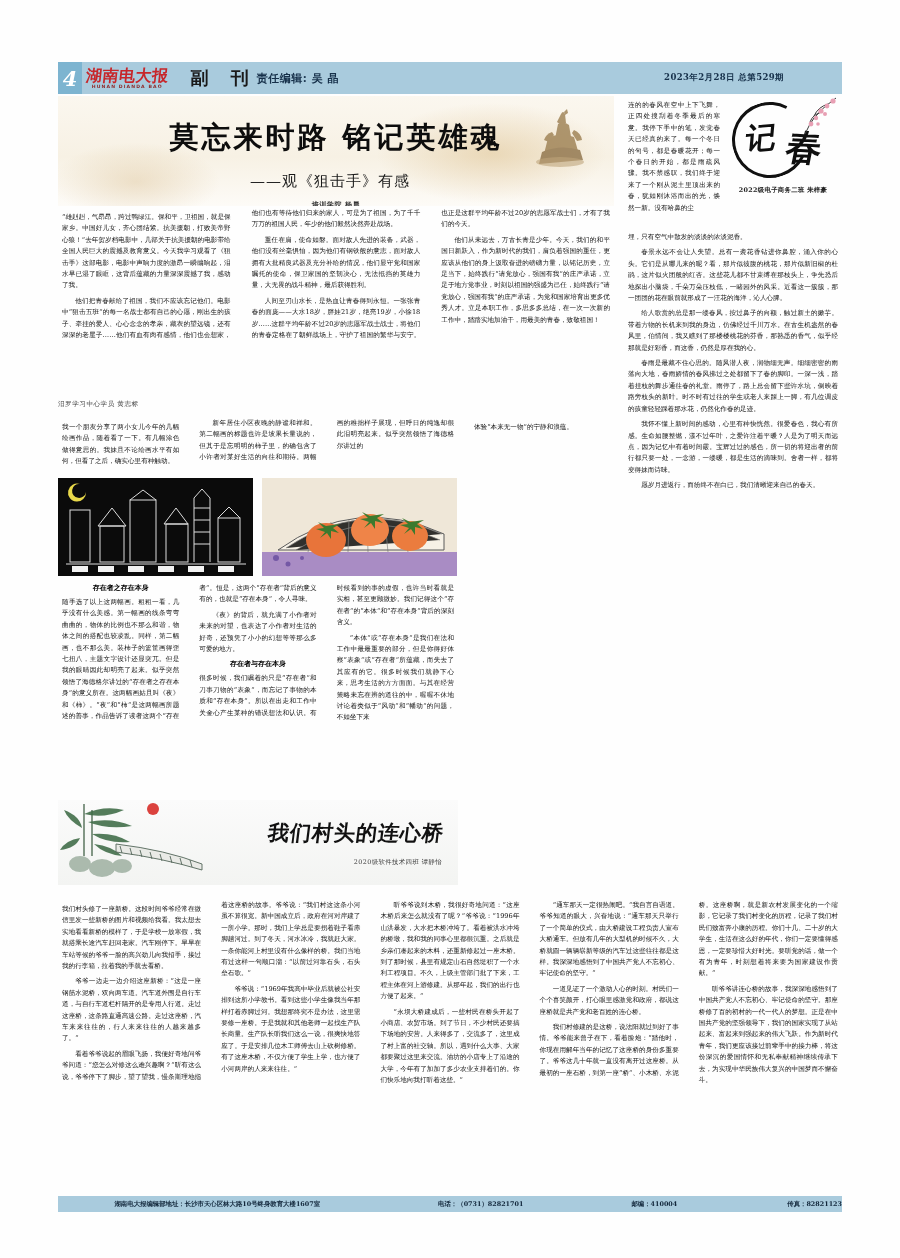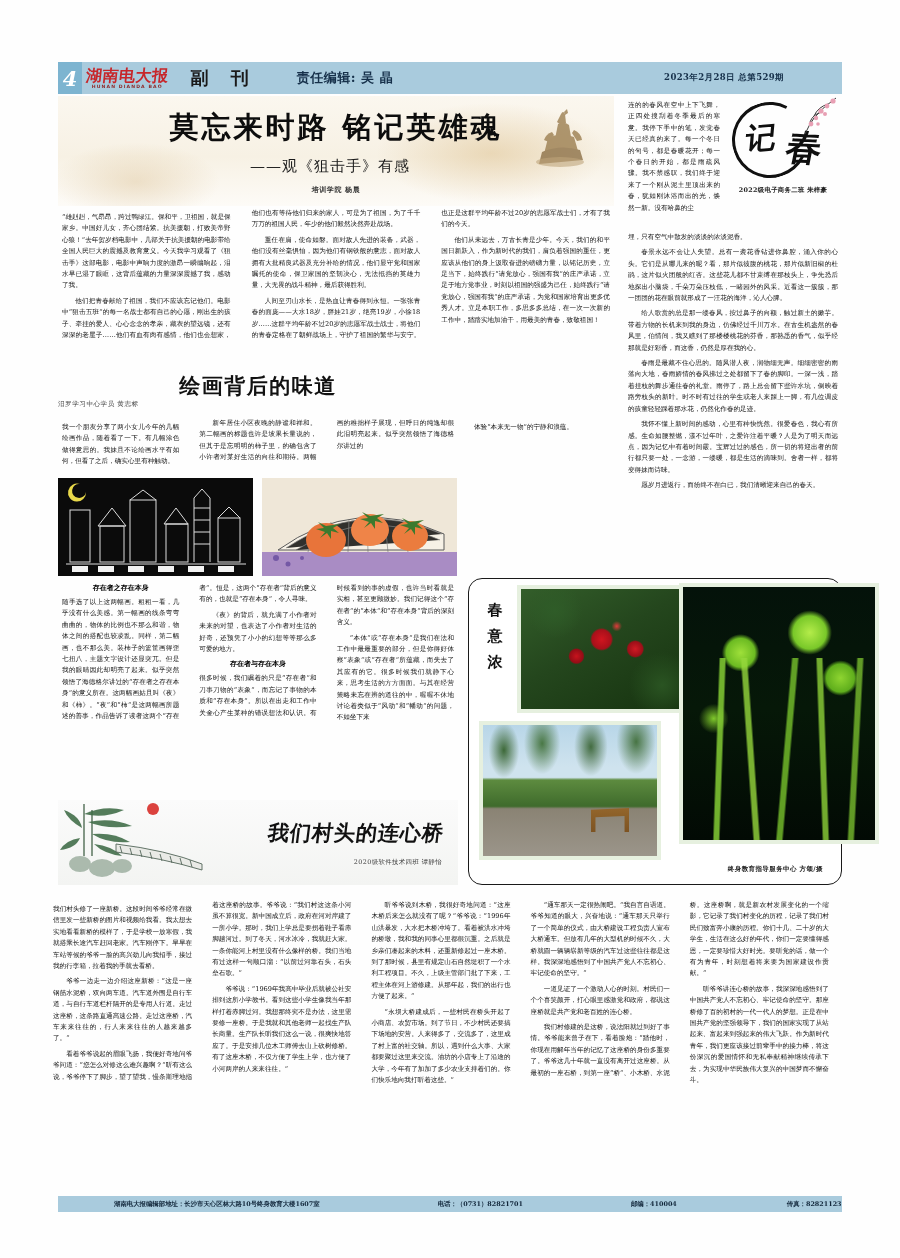--- a/index.html
+++ b/index.html
@@ -36,39 +36,39 @@
   }
   .paper-logo .en{
     color:#8e2b2b;font-size:4.6px;letter-spacing:1.1px;font-weight:bold;
     line-height:6px;text-align:center;
   }
   .sec-name{
     margin-left:22px;font-size:18px;font-weight:bold;letter-spacing:8px;
     color:#1a1a1a;font-family:"DejaVu Serif","Liberation Serif",serif;
   }
   .editor{
-    margin-left:40px;font-size:13px;color:#16304a;letter-spacing:.5px;
+    font-size:11px;color:#16304a;letter-spacing:.5px;
     font-family:"DejaVu Serif","Liberation Serif",serif;font-weight:bold;
   }
   .issue{
     margin-left:auto;margin-right:58px;font-size:8.5px;color:#16304a;
     font-family:"DejaVu Serif","Liberation Serif",serif;font-weight:bold;letter-spacing:.4px;
   }
 
   
   .hero{
     position:absolute;left:58px;top:96px;width:556px;height:110px;
     background:
       radial-gradient(ellipse 160px 70px at 78% 52%, rgba(214,178,116,.40) 0%, rgba(214,178,116,0) 72%),
       radial-gradient(ellipse 120px 56px at 14% 78%, rgba(206,170,110,.30) 0%, rgba(206,170,110,0) 70%),
       linear-gradient(180deg,#fbf7ef 0%,#f7f1e4 55%,#fdfbf7 100%);
     overflow:hidden;
   }
   .hero h1{
-    margin:4px;padding-top:8px;text-align:center;
+    margin:14px;padding-top:8px;text-align:center;
     font-size:29px;font-weight:bold;letter-spacing:3px;color:#0d0d0d;
     font-family:"DejaVu Serif","Liberation Serif",serif;
   }
   .hero h2{
     margin:9px 12px 0 0;text-align:center;
     font-size:15px;font-weight:normal;letter-spacing:1px;color:#1a1a1a;
     font-family:"DejaVu Serif","Liberation Serif",serif;
   }
   .hero .byline{
     margin-top:9px;text-align:center;font-size:7px;color:#333;font-weight:bold;letter-spacing:.6px;
@@ -231,30 +231,31 @@
   .rc-seal-by{
     position:absolute;left:724px;top:186px;width:118px;text-align:center;
     font-size:6.4px;color:#222;font-weight:bold;letter-spacing:.3px;
   }
   .rc-body{
     position:absolute;left:624px;top:228px;width:218px;height:348px;
   }
 
   
   .bottom{
-    position:absolute;left:49px;top:900px;width:784px;height:278px;
+    position:absolute;left:58px;top:900px;width:784px;height:278px;
     column-count:5;column-gap:12px;
   }
 
   
   .footer{
     position:absolute;left:58px;top:1196px;width:784px;height:16px;
     background:#a9cbdd;display:flex;align-items:center;
     font-size:6.4px;color:#12273b;font-weight:bold;
     font-family:"DejaVu Serif","Liberation Serif",serif;
+    justify-content:flex-end;
   }
   .footer span{display:block;}
   .f-addr{margin-left:56px;}
   .f-tel{margin-left:118px;}
   .f-zip{margin-left:108px;}
   .f-fax{margin-left:110px;}
 </style>
 </head>
 <body>
 
@@ -292,21 +293,20 @@
   </div>
 
   <div class="hero-body">
     <p class="cjk">“雄赳赳，气昂昂，跨过鸭绿江。保和平，卫祖国，就是保家乡。中国好儿女，齐心团结紧。抗美援朝，打败美帝野心狼！”去年贺岁档电影中，几部关于抗美援朝的电影带给全国人民巨大的震撼及教育意义。今天我学习观看了《狙击手》这部电影，电影中声响力度的激昂一瞬编响起，泪水早已湿了眼眶，这背后蕴藏的力量深深震撼了我，感动了我。</p>
     <p class="cjk">他们把青春献给了祖国，我们不应该忘记他们。电影中“狙击五班”的每一名战士都有自己的心愿，刚出生的孩子、牵挂的爱人、心心念念的孝亲，藏衣的望远镜，还有深深的老屋子……他们有血有肉有感情，他们也会想家，他们也有等待他们归来的家人，可是为了祖国，为了千千万万的祖国人民，年少的他们毅然决然奔赴战场。</p>
     <p class="cjk">重任在肩，使命如磐。面对敌人先进的装备，武器，他们没有丝毫惧怕，因为他们有钢铁般的意志，面对敌人拥有大批精良武器及充分补给的情况，他们显守党和国家嘱托的使命，保卫家国的坚韧决心，无法抵挡的英雄力量，大无畏的战斗精神，最后获得胜利。</p>
     <p class="cjk">人间至刃山水长，是热血让青春得到永恒。一张张青春的面庞——大水18岁，胖娃21岁，绝亮19岁，小徐18岁……这群平均年龄不过20岁的志愿军战士战士，将他们的青春定格在了朝鲜战场上，守护了祖国的繁华与安宁。也正是这群平均年龄不过20岁的志愿军战士们，才有了我们的今天。</p>
     <p class="cjk">他们从未远去，万古长青是少年。今天，我们的和平国日新跃入，作为新时代的我们，肩负着强国的重任，更应该从他们的身上汲取奋进的磅礴力量，以铭记历史，立足当下，始终践行“请党放心，强国有我”的庄严承诺，立足于地方党事业，时刻以祖国的强盛为己任，始终践行“请党放心，强国有我”的庄严承诺，为党和国家培育出更多优秀人才。立足本职工作，多思多多总结，在一次一次新的工作中，踏踏实地加油干，用最美的青春，致敬祖国！</p>
   </div>
 
-  <div class="art2-title">绘画背后的味道</div>
   <div class="art2-by serif">汨罗学习中心学员  黄志标</div>
   <div class="art2-body">
     <p class="cjk">我一个朋友分享了两小女儿今年的几幅绘画作品，随着看了一下。有几幅涂色做得意思的。我妹且不论绘画水平有如何，但看了之后，确实心里有种触动。</p>
     <p class="cjk">新年居住小区夜晚的静谧和祥和。第二幅画的标题也许是坡果长量说的，但其于是忘明明的柿子里，的确包含了小许者对某好生活的向往和期待。两幅画的稚拙样子展现，但呼日的纯逸却很此泪明亮起来。似乎突然领悟了海德格尔讲过的</p>
   </div>
   <div class="art2-note">
     <p class="cjk">体验“本来无一物”的宁静和浪蕴。</p>
   </div>
 
   <div class="draw-row">
@@ -396,41 +396,20 @@
       <g stroke="#4a5e50" stroke-width=".9" fill="#e9eae6" opacity=".95">
         <path d="M58 44 q50 6 86 20 l0 6 q-40 -12 -86 -18 z"></path>
         <path d="M62 46 l2 7 M72 48 l2 7 M82 50 l2 7 M92 52 l2 7 M102 54 l2 7 M112 56 l2 7 M122 58 l2 7 M132 60 l2 7"></path>
       </g>
       <circle cx="95" cy="9" r="6" fill="#d8322e" opacity=".92"></circle>
     </svg>
     <div class="bridge-title">我们村头的连心桥</div>
     <div class="bridge-by serif">2020级软件技术四班  谭静怡</div>
   </div>
 
-  <div class="collage">
-    <div class="collage-label">春意浓</div>
-
-    <div class="ph ph1">
-      <div class="inner">
-          <div class="p-flower"></div>
-        </div>
-    </div>
-    <div class="ph ph2">
-      <div class="inner">
-          <div class="p-bench"></div>
-        </div>
-    </div>
-    <div class="ph ph3">
-      <div class="inner">
-          <div class="p-leaf"></div>
-        </div>
-    </div>
-
-    <div class="collage-credit">终身教育指导服务中心  方颂/摄</div>
-  </div>
 
   <div class="rc-first">
     <p class="cjk">连的的春风在空中上下飞舞，正四处搜刮着冬季最后的寒意。我停下手中的笔，发觉春天已经真的来了。每一个冬日的句号，都是春暖花开；每一个春日的开始，都是雨疏风骤。我不禁感叹，我们终于迎来了一个刚从泥土里顶出来的春，犹如刚沐浴而出的光，焕然一新。没有哈鼻的尘</p>
   </div>
 
   <div class="seal">
     <div class="seal-ring"></div>
     <div class="seal-char seal-c1">记</div>
     <div class="seal-char seal-c2">春</div>
     <svg class="blossom" viewBox="0 0 46 40">

